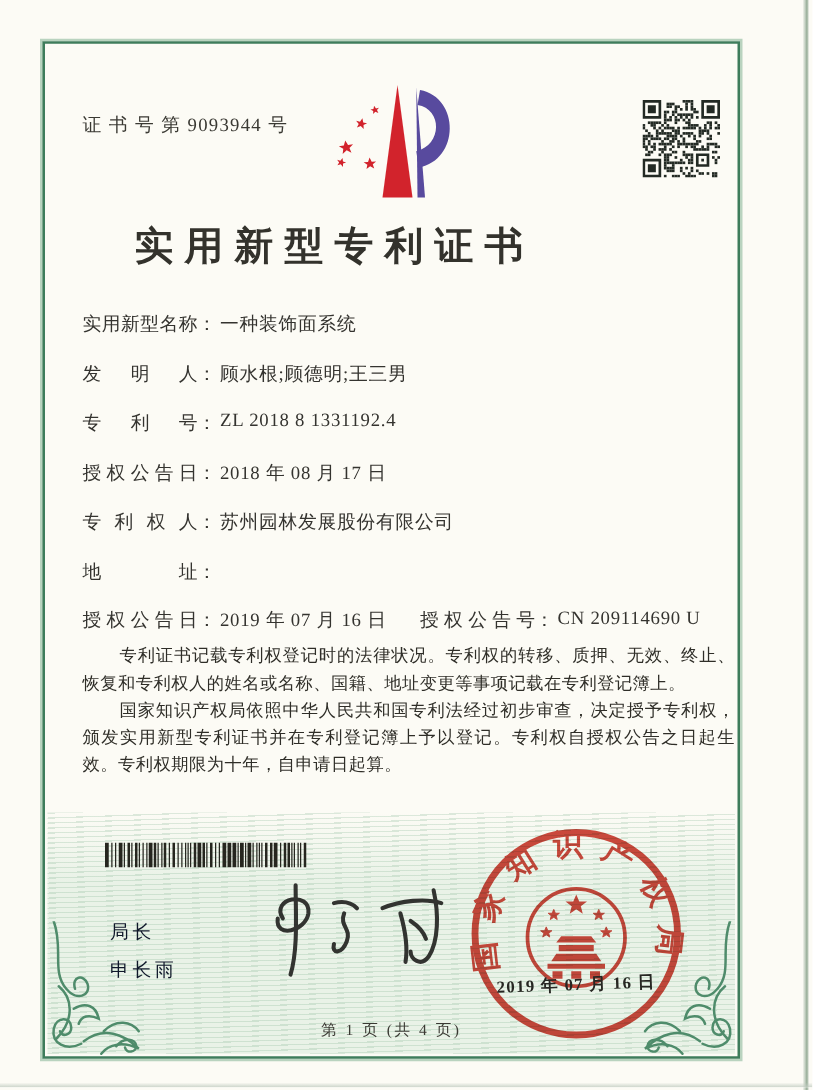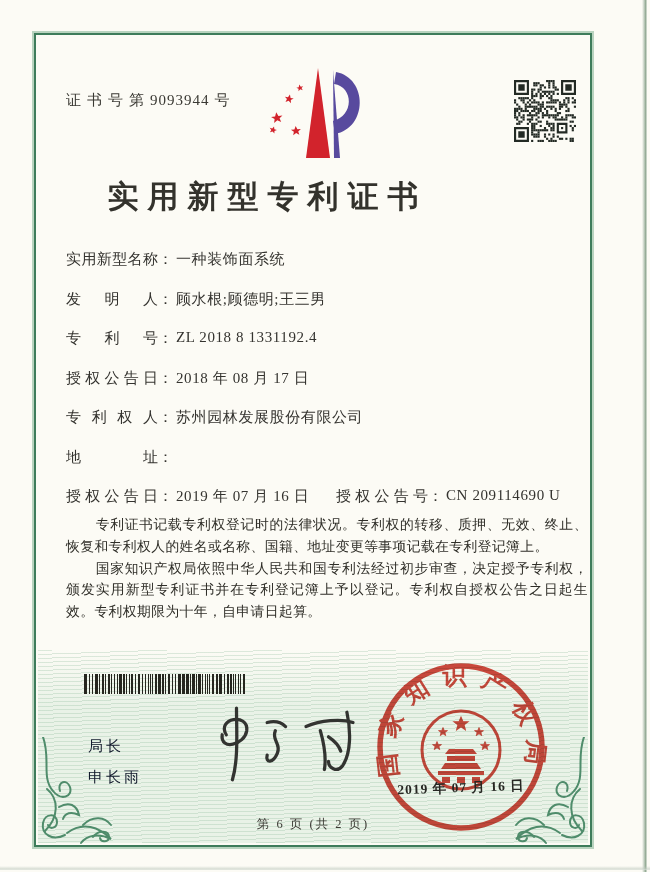--- a/index.html
+++ b/index.html
@@ -559,15 +559,15 @@
       <rect x="75" y="98" width="28" height="5" stroke="none"></rect>
       <path d="M69,111 h40 l-4,-6 h-32 z" stroke="none"></path>
       <rect x="66" y="113" width="46" height="4" stroke="none"></rect>
       <rect x="70" y="119" width="8" height="6" stroke="none"></rect>
       <rect x="85" y="119" width="8" height="6" stroke="none"></rect>
       <rect x="100" y="119" width="8" height="6" stroke="none"></rect>
     </g>
   </svg>
   <div class="seal-date">2019 年 07 月 16 日</div>
 
-  <div class="footer">第 6 页 (共 2 页)</div>
+  <div class="footer">第 1 页 (共 4 页)</div>
 
 </div>
 
 </body></html>

